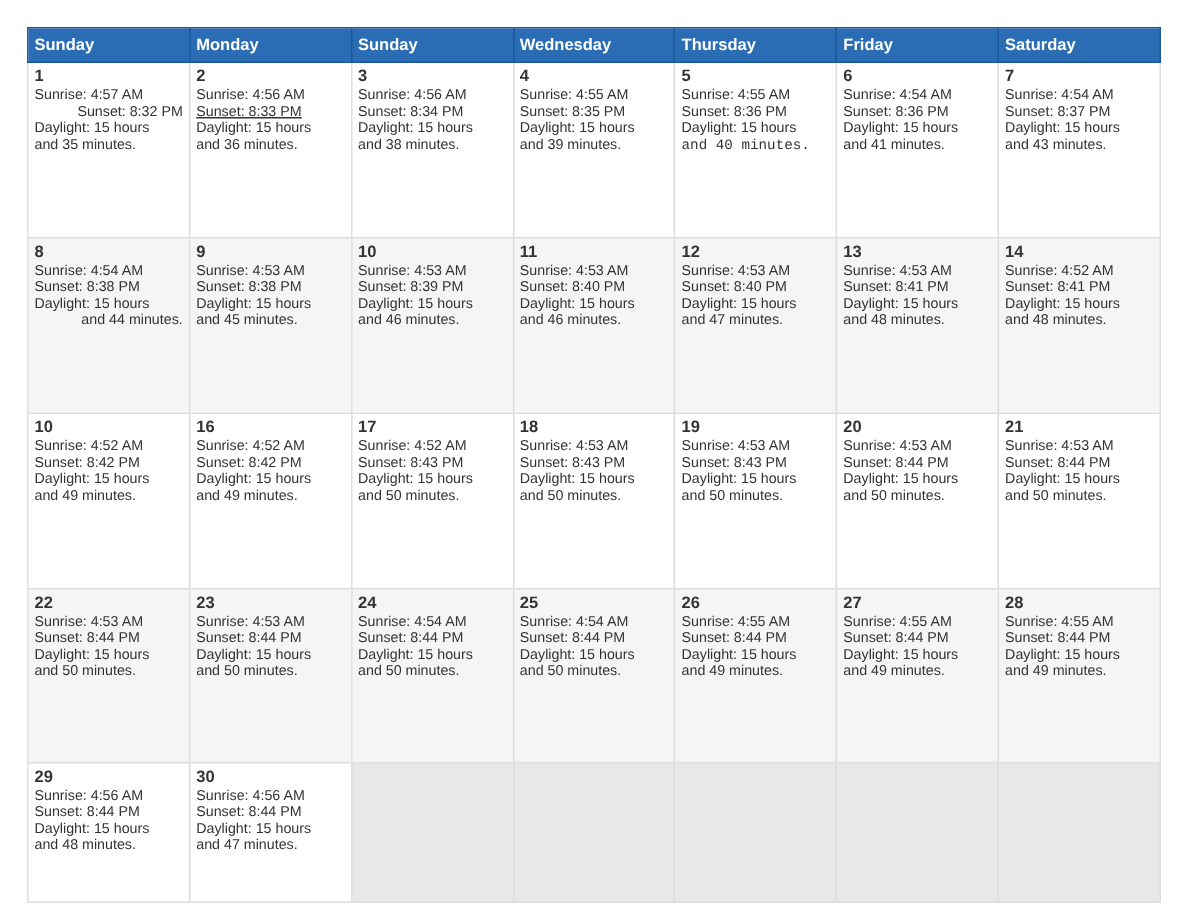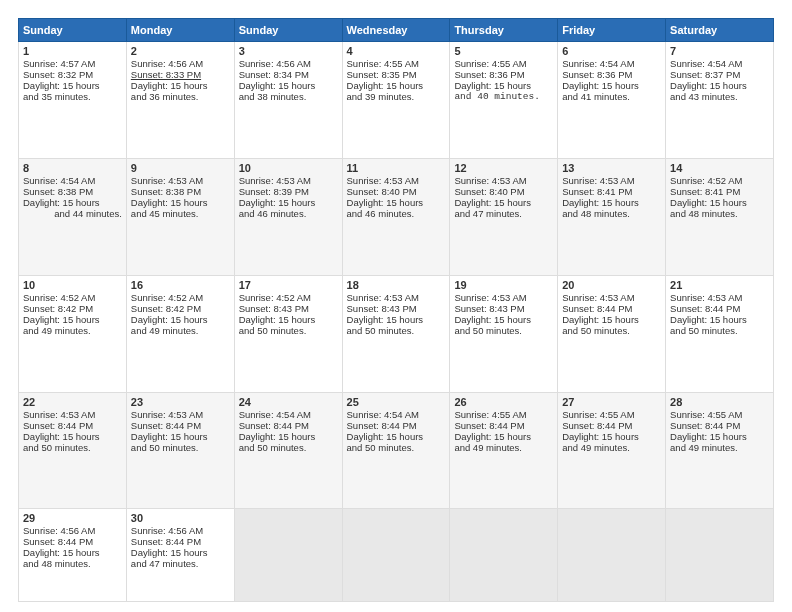--- a/index.html
+++ b/index.html
@@ -107,21 +107,21 @@
         <th>Thursday</th>
         <th>Friday</th>
         <th>Saturday</th>
       </tr>
     </thead>
     <tbody id="calendar-body">
     <tr>
           <td>
             <span class="day-num">1</span>
             <span style="display: block;">Sunrise: 4:57 AM</span>
-            <span style="display: block;">Sunset: 8:32 PM</span>
+            <span style="display: block; text-align: right;">Sunset: 8:32 PM</span>
             <span style="display: block;">Daylight: 15 hours</span>
             <span style="display: block;">and 35 minutes.</span>
           </td>
           <td>
             <span class="day-num">2</span>
             <span style="display: block;">Sunrise: 4:56 AM</span>
             <span style="display: block; text-decoration: underline;">Sunset: 8:33 PM</span>
             <span style="display: block;">Daylight: 15 hours</span>
             <span style="display: block;">and 36 minutes.</span>
           </td>

